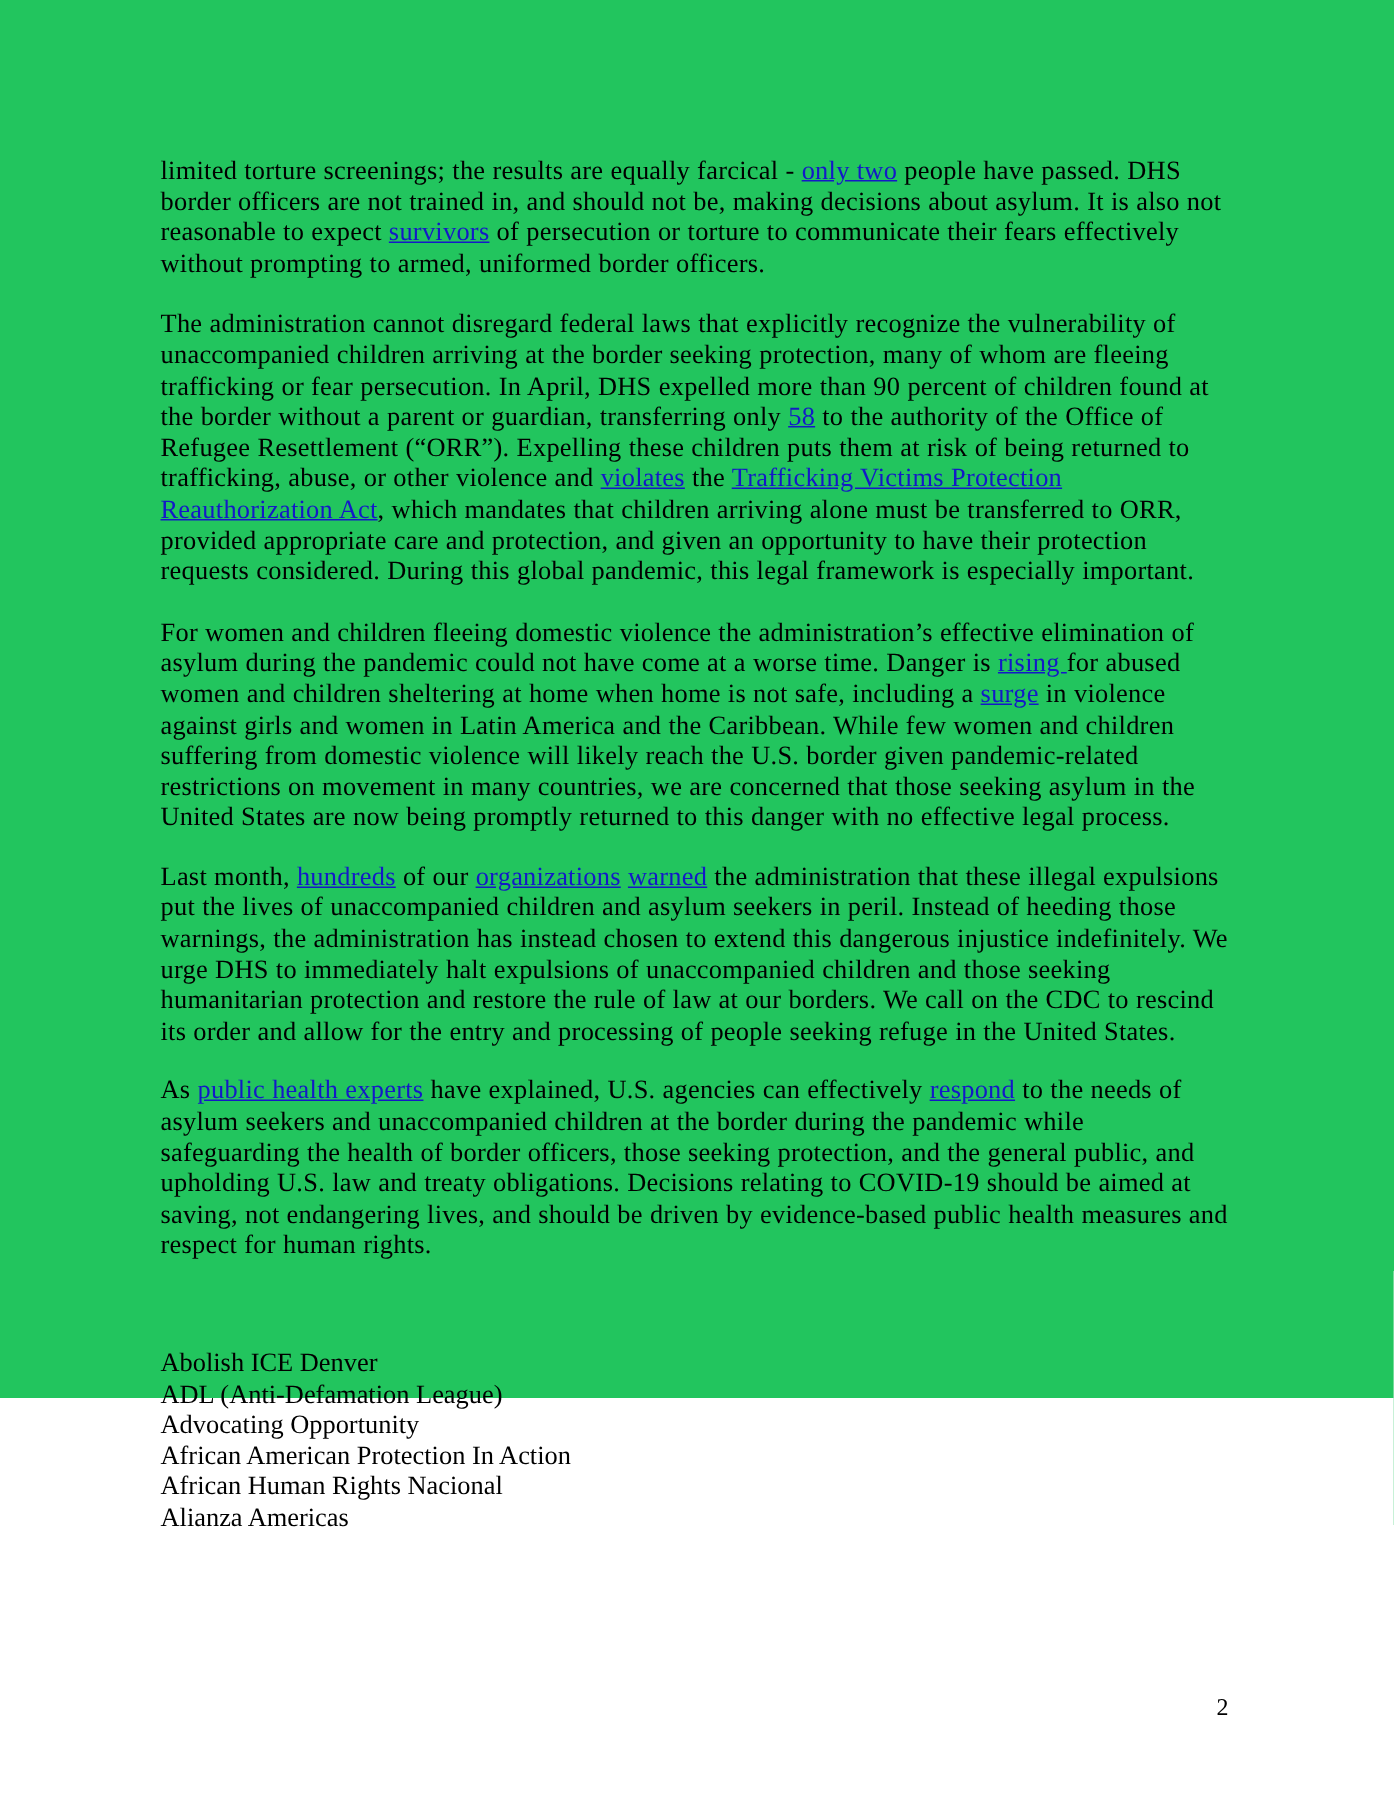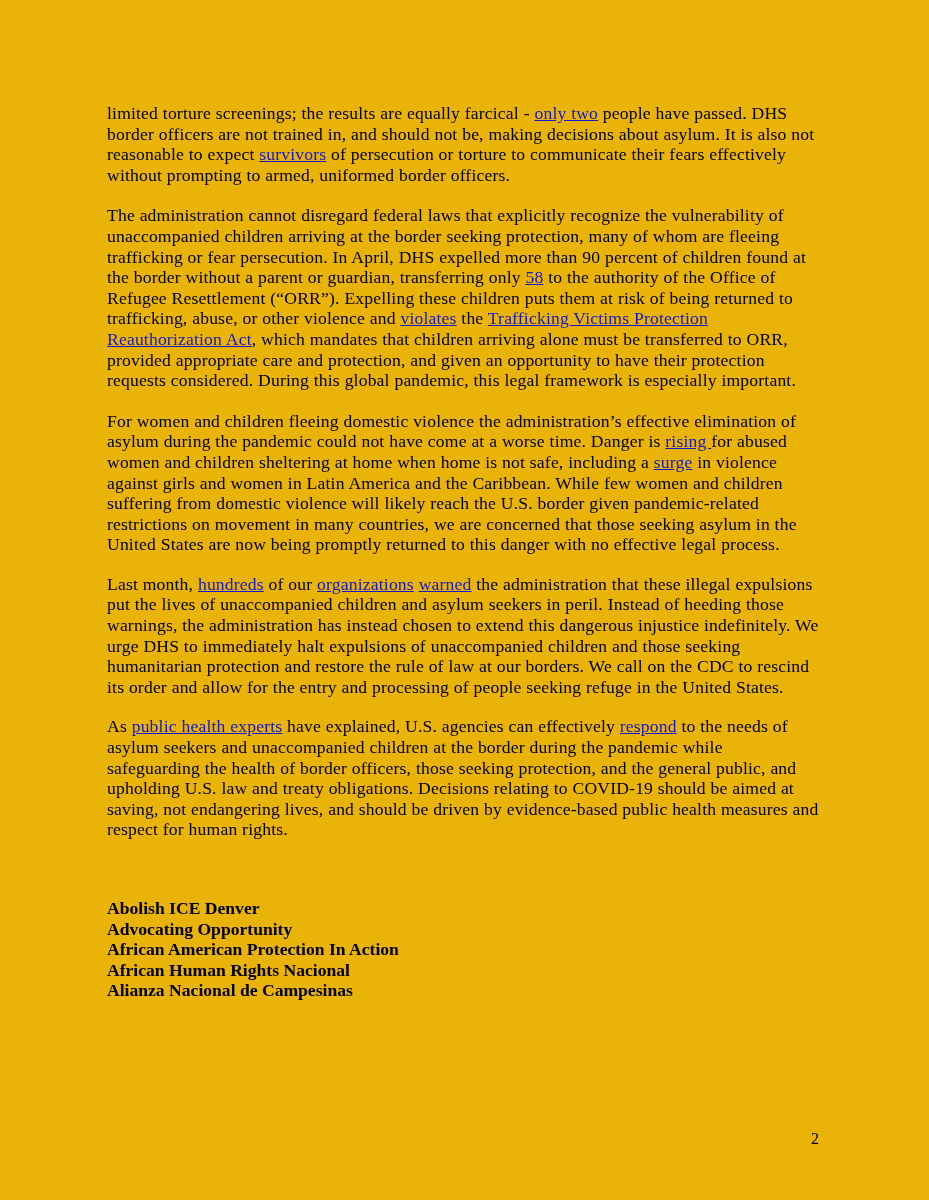--- a/index.html
+++ b/index.html
@@ -12,22 +12,22 @@
     height: 1200px;
     font-family: "Liberation Serif", "DejaVu Serif", serif;
     color: #000000;
     position: relative;
     overflow: hidden;
   }
   .page {
     position: absolute;
     left: 0; top: 0;
     width: 929px;
-    height: 1200px;
-    background: #eab308;
+    height: 932px;
+    background: #22c55e;
   }
   .content {
     position: absolute;
     left: 107px;
     top: 103px;
     width: 712px;
   }
   p.para {
     margin: 0 0 20px 0;
     font-size: 17.6px;
@@ -52,21 +52,20 @@
   }
   .sig-salutation {
     font-size: 17.6px;
     line-height: 20.6px;
     margin: 0 0 20px 0;
   }
   ul.org-list {
     list-style: none;
     margin: 0;
     padding: 0;
-    font-weight: bold;
   }
   ul.org-list li {
     font-size: 17.6px;
     line-height: 20.6px;
     white-space: nowrap;
   }
   .page-number {
     position: absolute;
     left: 0;
     top: 1130px;
@@ -85,22 +84,23 @@
     <p class="para"><span>limited torture screenings; the results are equally farcical - </span><a class="lnk" href="#">only two</a><span> people have passed. DHS border officers are not trained in, and should not be, making decisions about asylum. It is also not reasonable to expect </span><a class="lnk" href="#">survivors</a><span> of persecution or torture to communicate their fears effectively without prompting to armed, uniformed border officers.</span></p>
     <p class="para"><span>The administration cannot disregard federal laws that explicitly recognize the vulnerability of unaccompanied children arriving at the border seeking protection, many of whom are fleeing trafficking or fear persecution. In April, DHS expelled more than 90 percent of children found at the border without a parent or guardian, transferring only </span><a class="lnk" href="#">58</a><span> to the authority of the Office of Refugee Resettlement (“ORR”). Expelling these children puts them at risk of being returned to trafficking, abuse, or other violence and </span><a class="lnk" href="#">violates</a><span> the </span><a class="lnk" href="#">Trafficking Victims Protection Reauthorization Act</a><span>, which mandates that children arriving alone must be transferred to ORR, provided appropriate care and protection, and given an opportunity to have their protection requests considered. During this global pandemic, this legal framework is especially important.</span></p>
     <p class="para tight"><span>For women and children fleeing domestic violence the administration’s effective elimination of asylum during the pandemic could not have come at a worse time. Danger is </span><a class="lnk" href="#">rising </a><span>for abused women and children sheltering at home when home is not safe, including a </span><a class="lnk" href="#">surge</a><span> in violence against girls and women in Latin America and the Caribbean. While few women and children suffering from domestic violence will likely reach the U.S. border given pandemic-related restrictions on movement in many countries, we are concerned that those seeking asylum in the United States are now being promptly returned to this danger with no effective legal process.</span></p>
     <p class="para tight"><span>Last month, </span><a class="lnk" href="#">hundreds</a><span> of our </span><a class="lnk" href="#">organizations</a><span> </span><a class="lnk" href="#">warned</a><span> the administration that these illegal expulsions put the lives of unaccompanied children and asylum seekers in peril. Instead of heeding those warnings, the administration has instead chosen to extend this dangerous injustice indefinitely. We urge DHS to immediately halt expulsions of unaccompanied children and those seeking humanitarian protection and restore the rule of law at our borders. We call on the CDC to rescind its order and allow for the entry and processing of people seeking refuge in the United States.</span></p>
     <p class="para"><span>As </span><a class="lnk" href="#">public health experts</a><span> have explained, U.S. agencies can effectively </span><a class="lnk" href="#">respond</a><span> to the needs of asylum seekers and unaccompanied children at the border during the pandemic while safeguarding the health of border officers, those seeking protection, and the general public, and upholding U.S. law and treaty obligations. Decisions relating to COVID-19 should be aimed at saving, not endangering lives, and should be driven by evidence-based public health measures and respect for human rights.</span></p>
   </div>
 
   <div class="sig-block">
     <ul class="org-list">
         <li>Abolish ICE Denver</li>
+        <li>ADL (Anti-Defamation League)</li>
         <li>Advocating Opportunity</li>
         <li>African American Protection In Action</li>
         <li>African Human Rights Nacional</li>
-        <li>Alianza Nacional de Campesinas</li>
+        <li>Alianza Americas</li>
       </ul>
   </div>
 
   <div class="page-number">2</div>
 
 </div>
 
 </body></html>

